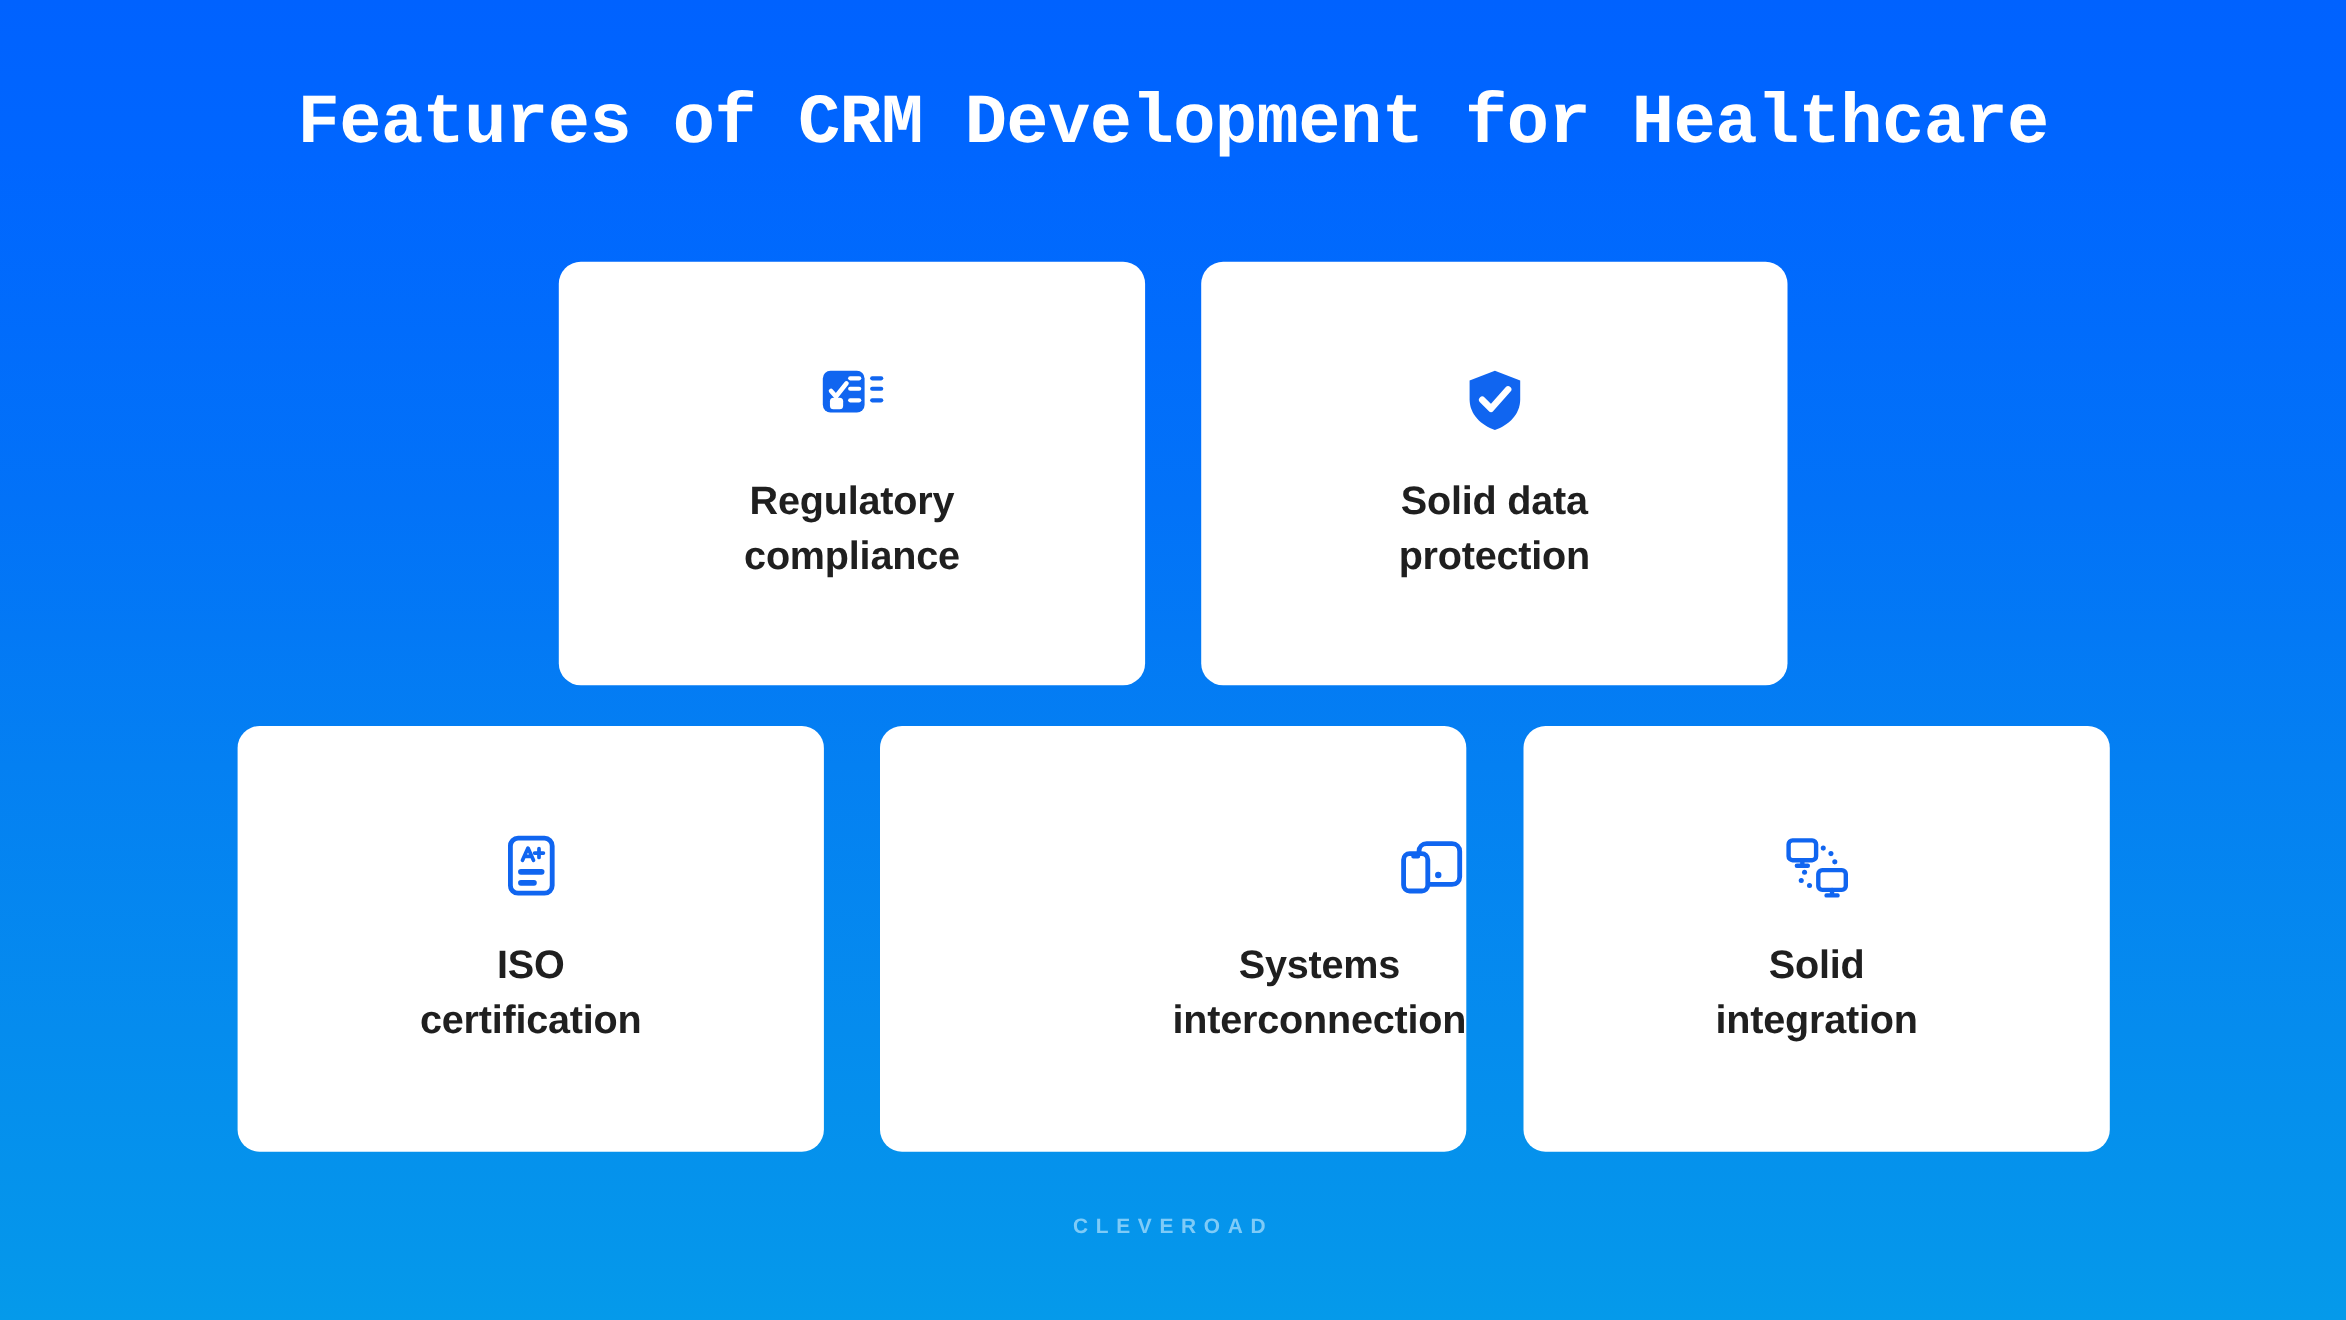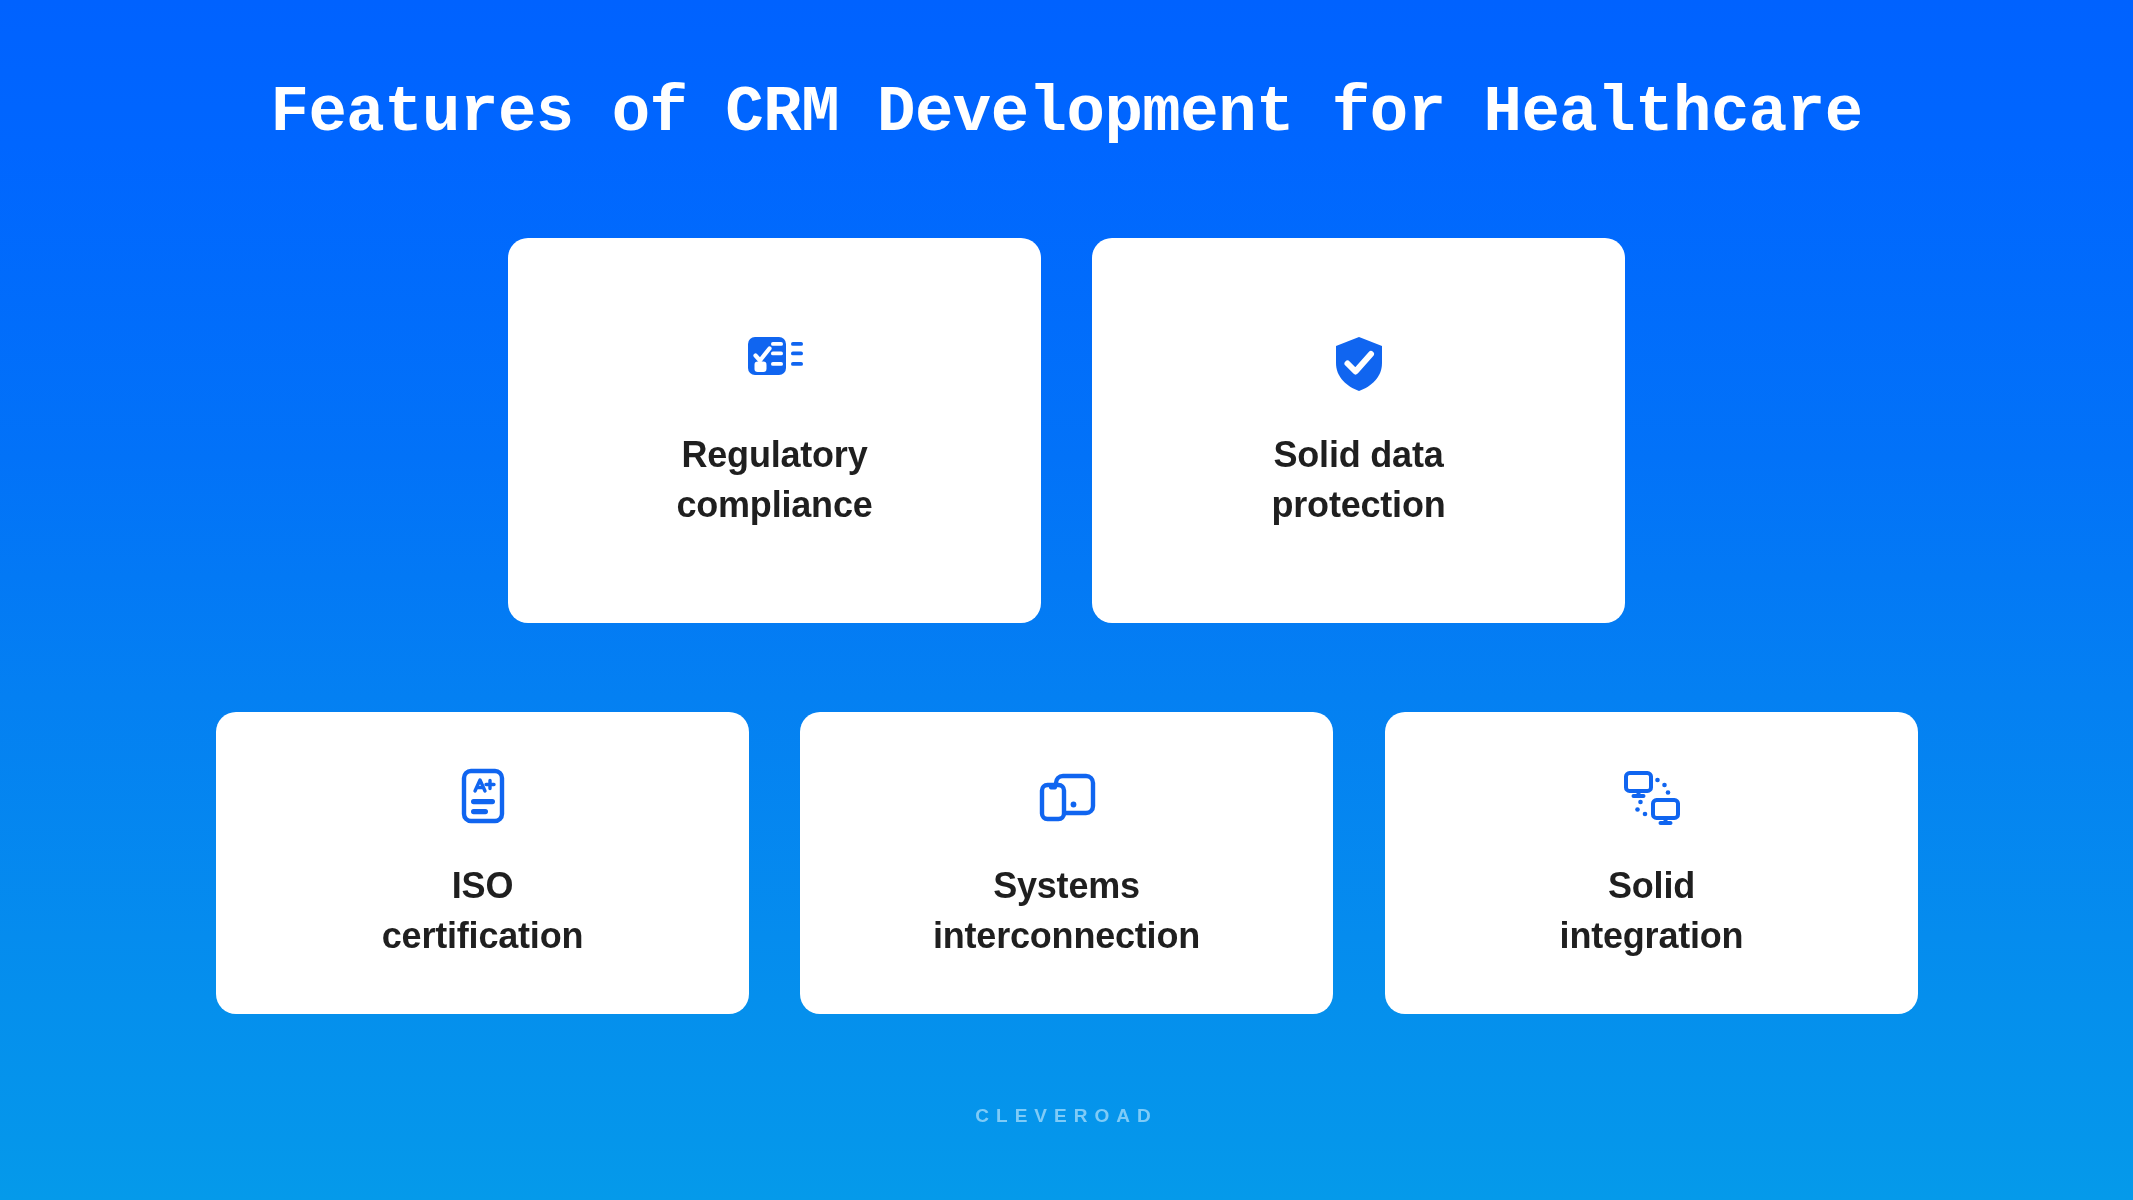--- a/index.html
+++ b/index.html
@@ -47,23 +47,23 @@
     display:flex;
     flex-direction:column;
     align-items:center;
     justify-content:center;
   }
   
   .card.r1 { top:238px; width:533px; height:385px; }
   .card.r1.c1 { left:508px; }
   .card.r1.c2 { left:1092px; }
   
-  .card.r2 { top:712px; width:533px; height:302px; }
+  .card.r2 { top:660px; width:533px; height:387px; }
   .card.r2.c1 { left:216px; }
-  .card.r2.c2 { left:800px; }
+  .card.r2.c2 { left:800px;align-items:flex-end; }
   .card.r2.c3 { left:1385px; }
 
   .icon-slot {
     width:64px; height:64px;
     display:flex;
     align-items:center;
     justify-content:center;
     margin-bottom:34px;
   }
   .card.r2 .icon-slot { margin-bottom:32px; }

